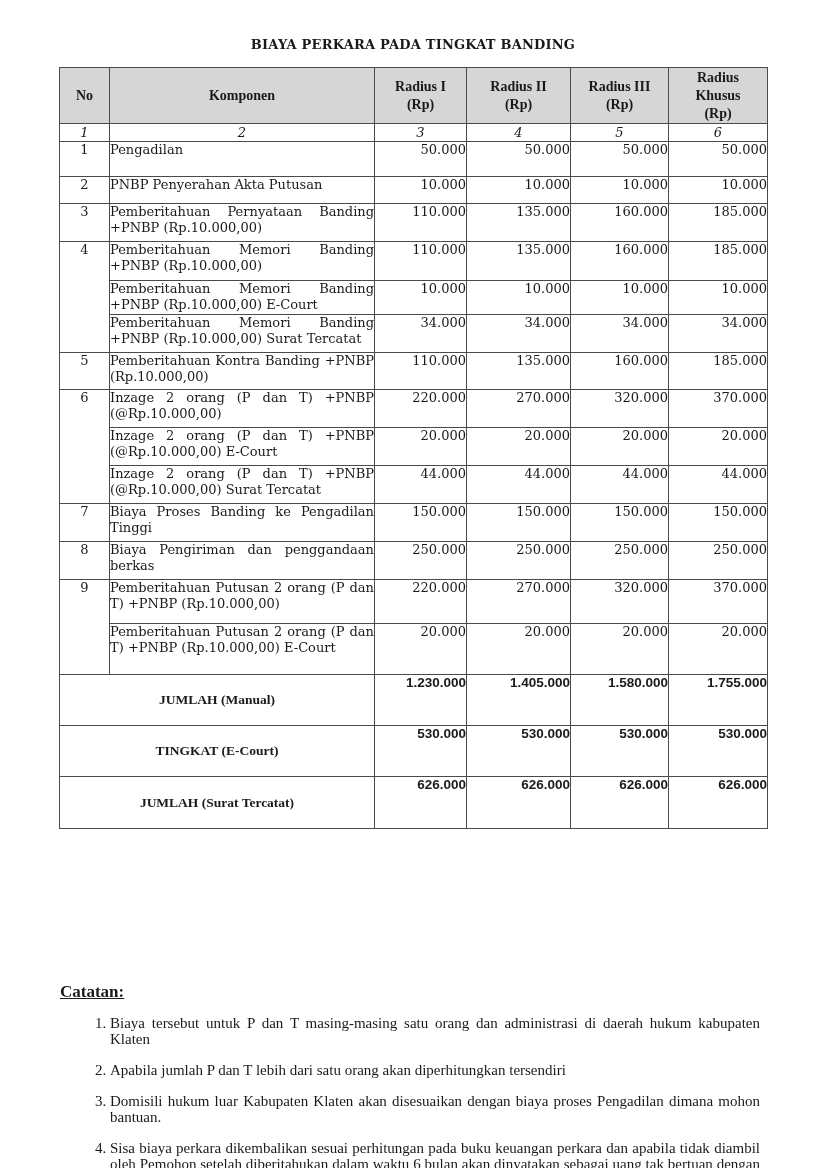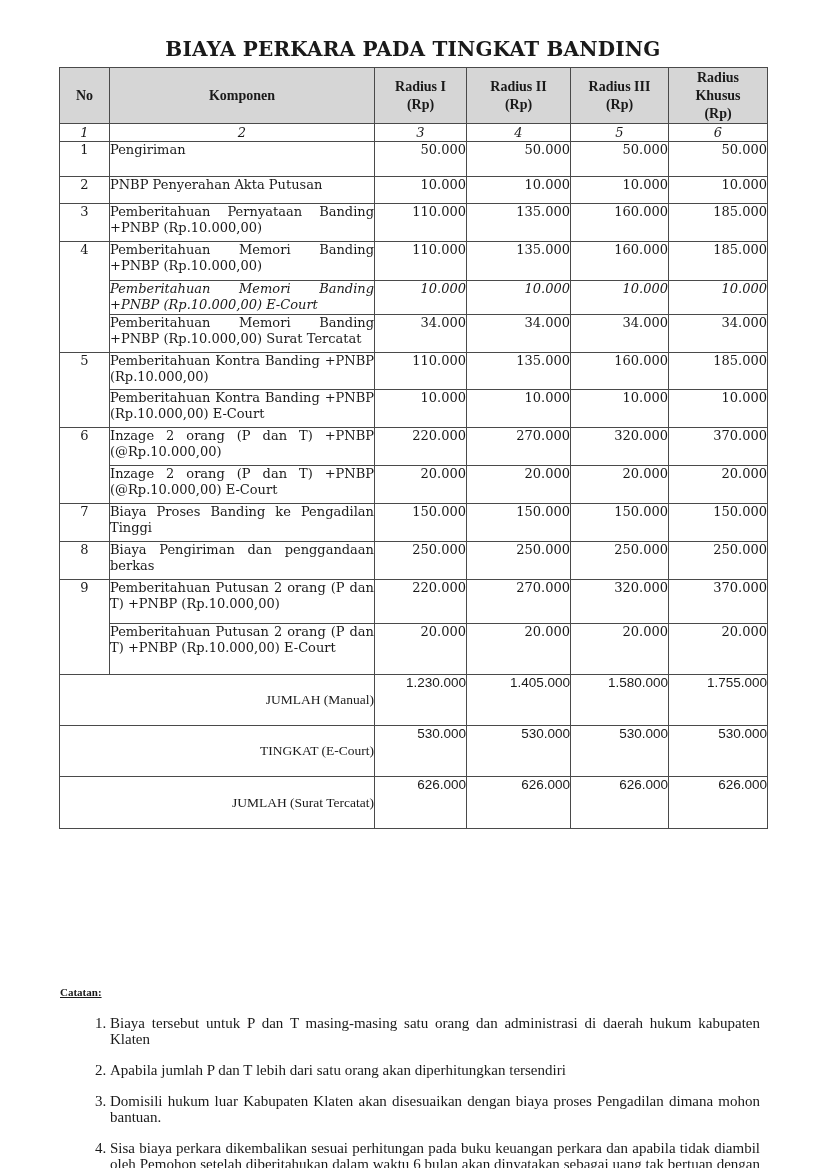--- a/index.html
+++ b/index.html
@@ -1,31 +1,31 @@
 <!DOCTYPE html>
 <html><head>
 <meta charset="utf-8">
 <style>
   html, body { margin:0; padding:0; background:#ffffff; }
   body { width:826px; height:1168px; position:relative; overflow:hidden; font-family:"DejaVu Serif", serif; color:#1a1a1a; }
-  .title { position:absolute; left:0; width:826px; top:37px; text-align:center; font-family:"DejaVu Serif", serif; font-weight:bold; font-size:20px; letter-spacing:0.2px; }
+  .title { position:absolute; left:0; width:826px; top:37px; text-align:center; font-family:"DejaVu Serif", serif; font-weight:bold; font-size:13px; letter-spacing:0.2px; }
   table.fees { position:absolute; left:59px; top:67px; width:708px; border-collapse:collapse; table-layout:fixed; font-size:13px; }
   table.fees td, table.fees th { border:1px solid #4a4a4a; padding:0; vertical-align:top; }
   table.fees th { background:#d6d6d6; font-family:"Liberation Serif", serif; font-weight:bold; font-size:14px; text-align:center; vertical-align:middle; line-height:18px; height:55px; }
   .idx td { font-style:italic; text-align:center; height:17px; font-size:13px; line-height:17px; }
   td.no { text-align:center; padding-top:2px; }
   td.komp { padding:2px 1px 0 1px; line-height:16px; text-align:justify; text-align-last:left; }
   td.num { text-align:right; padding:7px 10px 0 0; }
   .no-bottom { border-bottom:none !important; }
   .no-top { border-top:none !important; }
-  tr.total td { font-family:"Liberation Sans", sans-serif; font-weight:normal; font-size:13.5px; }
-  td.tlabel { text-align:right; vertical-align:middle !important; font-family:"Liberation Serif", serif !important; }
+  tr.total td { font-family:"Liberation Sans", sans-serif; font-weight:bold; font-size:13.5px; }
+  td.tlabel { text-align:center; vertical-align:middle !important; font-family:"Liberation Serif", serif !important; }
   td.tnum { text-align:right; padding:6px 12px 0 0; }
   .notes { position:absolute; left:60px; top:984px; width:700px; font-family:"Liberation Serif", serif; font-size:15px; line-height:16px; }
-  .notes-title { font-weight:bold; text-decoration:underline; font-family:"Liberation Serif", serif; font-size:11px; margin-bottom:8px; }
+  .notes-title { font-weight:bold; text-decoration:underline; font-family:"Liberation Serif", serif; font-size:17px; margin-bottom:8px; }
   .notes ol { margin:0; padding:0 0 0 50px; }
   .notes li { padding-left:0; text-align:justify; margin-bottom:0;margin-top:15px; }
 </style>
 </head>
 <body>
 
 <div class="title">BIAYA PERKARA PADA TINGKAT BANDING</div>
 
 <table class="fees">
   <colgroup>
@@ -50,21 +50,21 @@
     <tr class="idx">
       <td>1</td>
       <td>2</td>
       <td>3</td>
       <td>4</td>
       <td>5</td>
       <td>6</td>
     </tr>
   <tr style="height: 35px;">
         <td class="no">1</td>
-        <td class="komp">Pengiriman</td>
+        <td class="komp">Pengadilan</td>
         <td class="num">50.000</td>
         <td class="num">50.000</td>
         <td class="num">50.000</td>
         <td class="num">50.000</td>
       </tr>
       <tr style="height: 27px;">
         <td class="no">2</td>
         <td class="komp">PNBP Penyerahan Akta Putusan</td>
         <td class="num">10.000</td>
         <td class="num">10.000</td>
@@ -80,21 +80,21 @@
         <td class="num">185.000</td>
       </tr>
       <tr style="height: 39px;">
         <td class="no no-bottom">4</td>
         <td class="komp">Pemberitahuan Memori Banding +PNBP (Rp.10.000,00)</td>
         <td class="num">110.000</td>
         <td class="num">135.000</td>
         <td class="num">160.000</td>
         <td class="num">185.000</td>
       </tr>
-      <tr style="height: 34px; font-style: italic;">
+      <tr style="height: 34px;">
         <td class="no no-bottom no-top"></td>
         <td class="komp">Pemberitahuan Memori Banding +PNBP (Rp.10.000,00) E-Court</td>
         <td class="num">10.000</td>
         <td class="num">10.000</td>
         <td class="num">10.000</td>
         <td class="num">10.000</td>
       </tr>
       <tr style="height: 38px; margin-top: 34px;">
         <td class="no no-top"></td>
         <td class="komp">Pemberitahuan Memori Banding +PNBP (Rp.10.000,00) Surat Tercatat</td>
@@ -105,42 +105,42 @@
       </tr>
       <tr style="height: 37px;">
         <td class="no no-bottom">5</td>
         <td class="komp">Pemberitahuan Kontra Banding +PNBP (Rp.10.000,00)</td>
         <td class="num">110.000</td>
         <td class="num">135.000</td>
         <td class="num">160.000</td>
         <td class="num">185.000</td>
       </tr>
       <tr style="height: 38px;">
-        <td class="no no-top"></td>
-        <td class="komp">Pemberitahuan Kontra Banding +PNBP (Rp.10.000,00) E-Court</td>
-        <td class="num">10.000</td>
-        <td class="num">10.000</td>
-        <td class="num">10.000</td>
-        <td class="num">10.000</td>
-      </tr>
-      <tr style="height: 38px;">
         <td class="no no-bottom">6</td>
         <td class="komp">Inzage 2 orang (P dan T) +PNBP (@Rp.10.000,00)</td>
         <td class="num">220.000</td>
         <td class="num">270.000</td>
         <td class="num">320.000</td>
         <td class="num">370.000</td>
       </tr>
       <tr style="height: 38px;">
         <td class="no no-bottom no-top"></td>
         <td class="komp">Inzage 2 orang (P dan T) +PNBP (@Rp.10.000,00) E-Court</td>
         <td class="num">20.000</td>
         <td class="num">20.000</td>
         <td class="num">20.000</td>
         <td class="num">20.000</td>
+      </tr>
+      <tr style="height: 38px;">
+        <td class="no no-top"></td>
+        <td class="komp">Inzage 2 orang (P dan T) +PNBP (@Rp.10.000,00) Surat Tercatat</td>
+        <td class="num">44.000</td>
+        <td class="num">44.000</td>
+        <td class="num">44.000</td>
+        <td class="num">44.000</td>
       </tr>
       <tr style="height: 38px;">
         <td class="no">7</td>
         <td class="komp">Biaya Proses Banding ke Pengadilan Tinggi</td>
         <td class="num">150.000</td>
         <td class="num">150.000</td>
         <td class="num">150.000</td>
         <td class="num">150.000</td>
       </tr>
       <tr style="height: 38px;">

